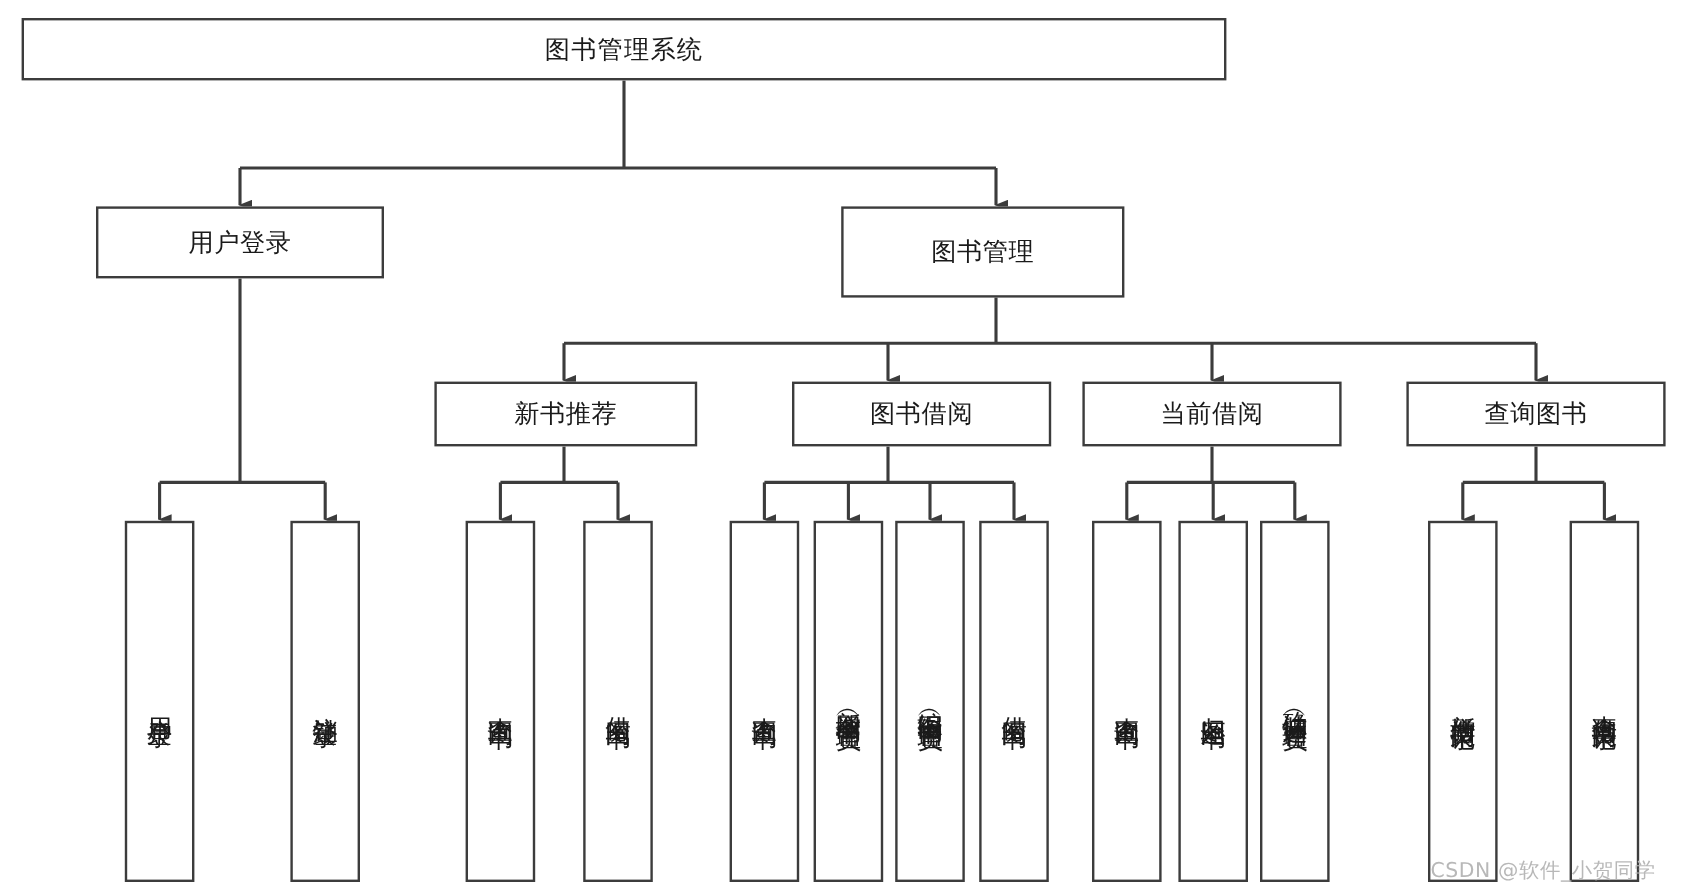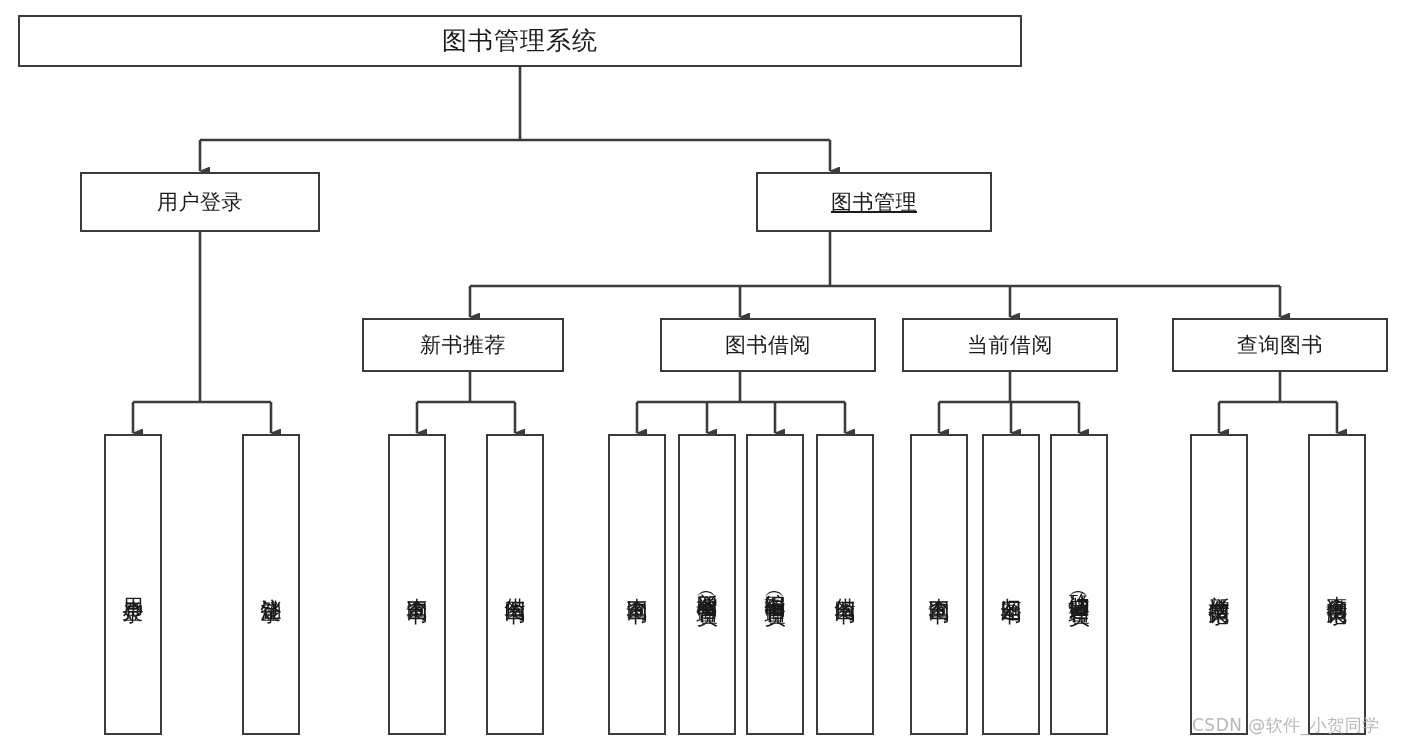--- a/index.html
+++ b/index.html
@@ -43,21 +43,21 @@
     display: block;
     text-align: center;
     line-height: 1.18;
     white-space: nowrap;
   }
   .node.horizontal .node-label {
     font-size: 21px;
     letter-spacing: 0.5px;
   }
   .node.root .node-label {
-    font-size: 25px;
+    font-size: 21px;
     letter-spacing: 1px;
   }
   
   .node.vertical {
     align-items: center;
     justify-content: center;
     padding: 6px 0;
   }
   .node.vertical .node-label {
     writing-mode: vertical-rl;
@@ -123,24 +123,24 @@
       </g>
   </svg>
 
   <div id="node-layer">
       <div class="node horizontal root" style="left: 18px; top: 15px; width: 1004px; height: 52px;">
         <span class="node-label">图书管理系统</span>
       </div>
       <div class="node horizontal" style="left: 80px; top: 172px; width: 240px; height: 60px;">
         <span class="node-label">用户登录</span>
       </div>
-      <div class="node horizontal" style="left: 756px; top: 172px; width: 236px; height: 60px; text-decoration: underline;">
+      <div class="node horizontal" style="left: 701px; top: 172px; width: 236px; height: 76px;">
         <span class="node-label">图书管理</span>
       </div>
-      <div class="node horizontal" style="left: 362px; top: 318px; width: 202px; height: 54px;">
+      <div class="node horizontal" style="left: 362px; top: 318px; width: 219px; height: 54px;">
         <span class="node-label">新书推荐</span>
       </div>
       <div class="node horizontal" style="left: 660px; top: 318px; width: 216px; height: 54px;">
         <span class="node-label">图书借阅</span>
       </div>
       <div class="node horizontal" style="left: 902px; top: 318px; width: 216px; height: 54px;">
         <span class="node-label">当前借阅</span>
       </div>
       <div class="node horizontal" style="left: 1172px; top: 318px; width: 216px; height: 54px;">
         <span class="node-label">查询图书</span>

